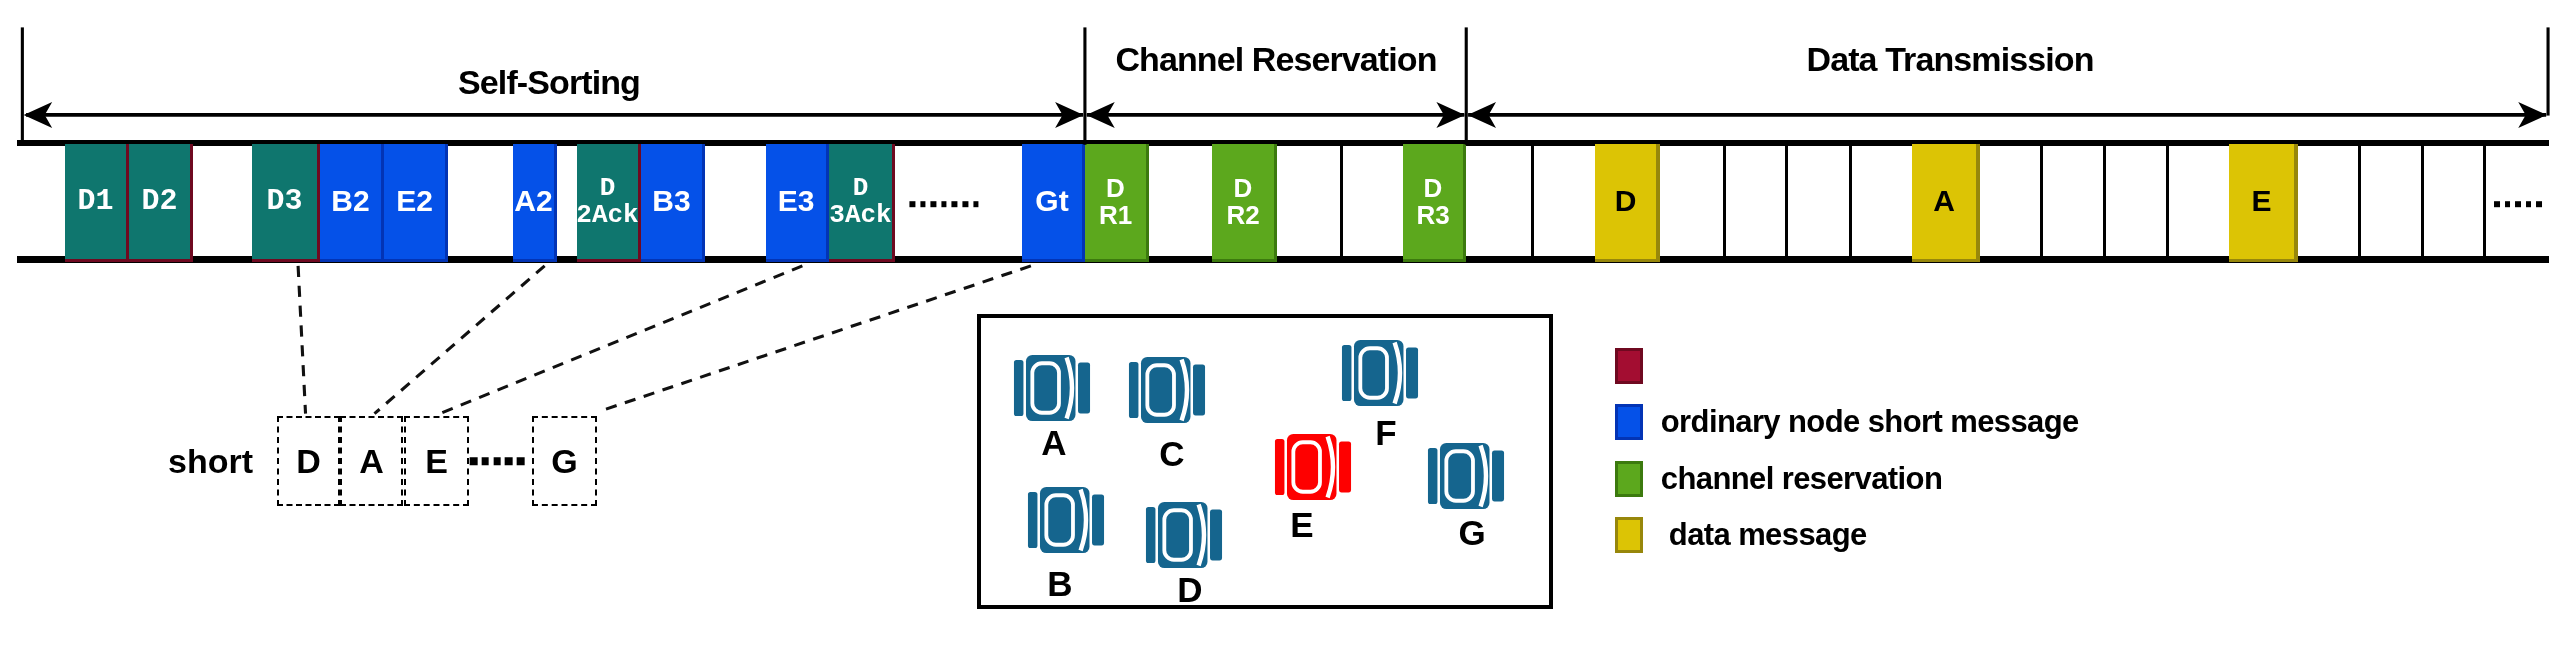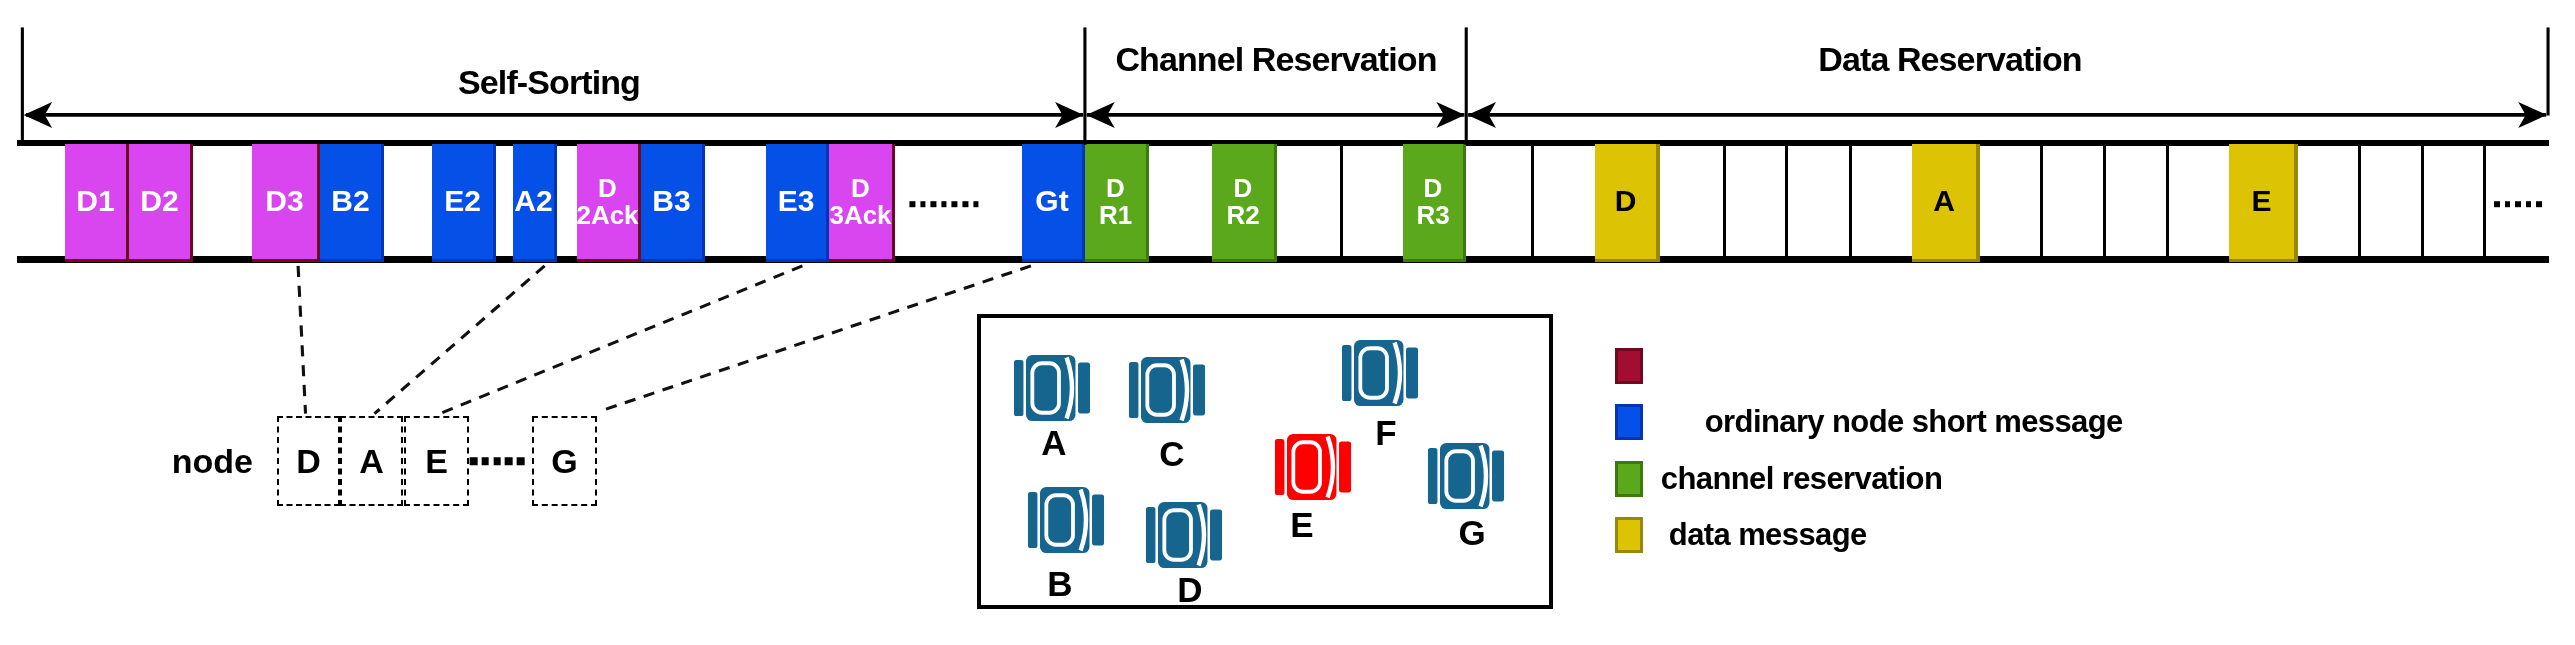--- a/index.html
+++ b/index.html
@@ -11,21 +11,21 @@
   
   #overlay{position:absolute;left:0;top:0;width:2576px;height:646px;pointer-events:none;z-index:6;}
   
   .hbar{position:absolute;left:17.4px;width:2532px;background:#000;z-index:1;}
   #bar-top{top:140px;height:5.6px;}
   #bar-bottom{top:256px;height:6.8px;}
   
   .slot-block{position:absolute;top:144px;height:118px;z-index:2;display:flex;flex-direction:column;
     align-items:center;justify-content:center;font-weight:bold;color:#fff;box-sizing:border-box;
     font-size:30px;line-height:1.02;text-align:center;}
-  .slot-block.qh  {background:#d946ef;border-right:3.1px solid #6F0920;border-bottom:3.7px solid #6F0920;}
+  .slot-block.qh  {background:#0f766e;border-right:3.1px solid #6F0920;border-bottom:3.7px solid #6F0920;font-family:Liberation Mono, monospace;}
   .slot-block.node{background:#0551E8;border-right:3.1px solid #0334B5;border-bottom:3.7px solid #0334B5;}
   .slot-block.resv{background:#5CA81D;border-right:3.7px solid #3C7A0E;border-bottom:3.7px solid #3C7A0E;}
   .slot-block.data{background:#DCC405;border-right:4.3px solid #97870B;border-bottom:3.7px solid #97870B;color:#000;}
   .slot-block .ln{display:block;}
   .slot-block.twoline{font-size:26px;}
   .slot-divider{position:absolute;top:146px;height:111px;width:2.5px;background:#000;z-index:1;}
   
   .dot-group{position:absolute;display:flex;gap:5px;z-index:3;transform:translate(-50%,-50%);}
   .dot-group .dt{background:#000;}
   
@@ -48,21 +48,21 @@
   .legend-swatch.resv{background:#5CA81D;border-color:#3C7A0E;}
   .legend-swatch.data{background:#DCC405;border-color:#97870B;}
   .legend-text{margin-left:17.4px;font-size:31px;font-weight:bold;color:#000;letter-spacing:-0.6px;white-space:pre;}
 </style>
 </head>
 <body>
 
 <div id="phase-layer">
     <div class="phase-title" style="left: 549px; margin-top: 23px;">Self-Sorting</div>
     <div class="phase-title" style="left: 1276px;">Channel Reservation</div>
-    <div class="phase-title" style="left: 1950px;">Data Reservation</div>
+    <div class="phase-title" style="left: 1950px;">Data Transmission</div>
   </div>
 
 <svg id="overlay" viewBox="0 0 4148 1040">
   <g stroke="#000" stroke-width="5">
     <line x1="36" y1="44" x2="36" y2="233"></line>
     <line x1="1747" y1="44" x2="1747" y2="233"></line>
     <line x1="2361" y1="44" x2="2361" y2="233"></line>
     <line x1="4103" y1="44" x2="4103" y2="186"></line>
   </g>
   <g stroke="#000" stroke-width="6">
@@ -86,21 +86,21 @@
   </g>
 </svg>
 
 <div id="bar-top" class="hbar"></div>
 <div id="bar-bottom" class="hbar"></div>
 <div id="slot-row">
     <div class="slot-block qh" style="left: 65px; width: 64px;">D1</div>
     <div class="slot-block qh" style="left: 129px; width: 64px;">D2</div>
     <div class="slot-block qh" style="left: 252px; width: 68px;">D3</div>
     <div class="slot-block node" style="left: 320px; width: 64px;">B2</div>
-    <div class="slot-block node" style="left: 384px; width: 64px; margin-left: 48px;">E2</div>
+    <div class="slot-block node" style="left: 384px; width: 64px;">E2</div>
     <div class="slot-block node" style="left: 513px; width: 44px;">A2</div>
     <div class="slot-block qh twoline" style="left: 577px; width: 64px;">
       <div class="ln">D</div>
       <div class="ln">2Ack</div>
     </div>
     <div class="slot-block node" style="left: 641px; width: 64px;">B3</div>
     <div class="slot-block node" style="left: 766px; width: 63px;">E3</div>
     <div class="slot-block qh twoline" style="left: 829px; width: 66px;">
       <div class="ln">D</div>
       <div class="ln">3Ack</div>
@@ -143,21 +143,21 @@
     </div>
     <div class="dot-group" style="left: 2518px; top: 204px; gap: 5px;">
       <div class="dt" style="width: 5.6px; height: 5.6px;"></div>
       <div class="dt" style="width: 5.6px; height: 5.6px;"></div>
       <div class="dt" style="width: 5.6px; height: 5.6px;"></div>
       <div class="dt" style="width: 5.6px; height: 5.6px;"></div>
       <div class="dt" style="width: 5.6px; height: 5.6px;"></div>
     </div>
   </div>
 
-<div id="queue-label">node</div>
+<div id="queue-label">short</div>
 <div id="queue-row">
     <div class="queue-box" style="left: 277px; width: 63px;">D</div>
     <div class="queue-box" style="left: 340px; width: 63px;">A</div>
     <div class="queue-box" style="left: 404px; width: 65px;">E</div>
     <div class="queue-box" style="left: 532px; width: 65px;">G</div>
     <div class="dot-group" style="left: 497px; top: 461px; gap: 4.3px;">
       <div class="dt" style="width: 7.5px; height: 7.5px;"></div>
       <div class="dt" style="width: 7.5px; height: 7.5px;"></div>
       <div class="dt" style="width: 7.5px; height: 7.5px;"></div>
       <div class="dt" style="width: 7.5px; height: 7.5px;"></div>
@@ -222,21 +222,21 @@
         <rect x="29" y="13" width="42" height="78" rx="15" fill="none" stroke="#fff" stroke-width="6"></rect>
         <path d="M83,4 q17,48 0,96" fill="none" stroke="#fff" stroke-width="7"></path>
       </svg></div>
     <div class="car-label" style="left: 1190px; top: 590px;">D</div>
   </div>
 
 <div id="legend">
     <div class="legend-row" style="top: 348px;">
       <div class="legend-swatch qh"></div>
     </div>
-    <div class="legend-row" style="top: 404px; gap: 44px;">
+    <div class="legend-row" style="top: 404px;">
       <div class="legend-swatch node"></div>
       <div class="legend-text">ordinary node short message</div>
     </div>
     <div class="legend-row" style="top: 461px;">
       <div class="legend-swatch resv"></div>
       <div class="legend-text">channel reservation</div>
     </div>
     <div class="legend-row" style="top: 517px; justify-content: flex-end;">
       <div class="legend-swatch data"></div>
       <div class="legend-text"> data message</div>

